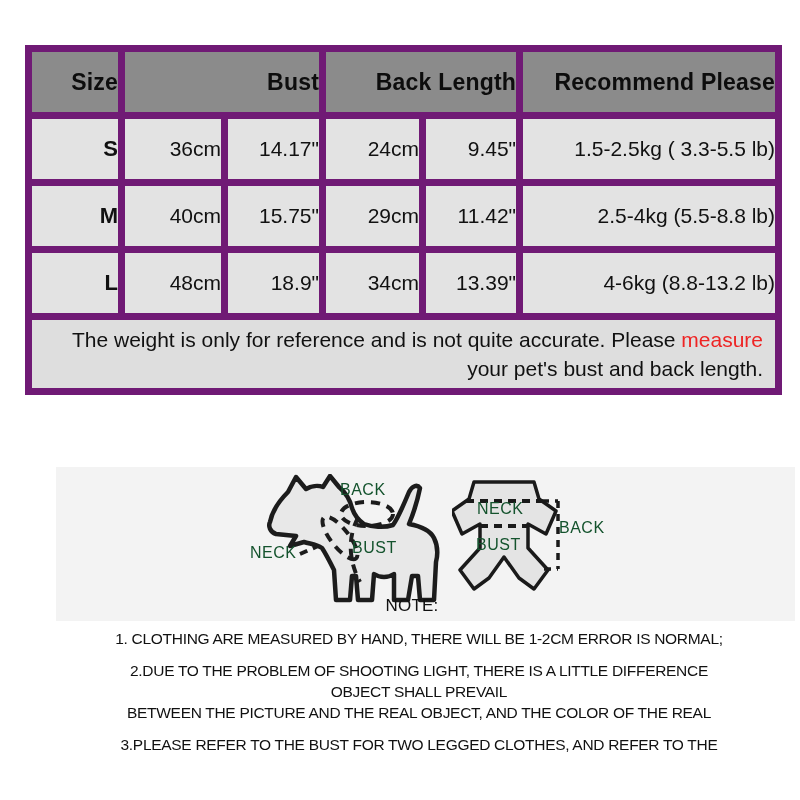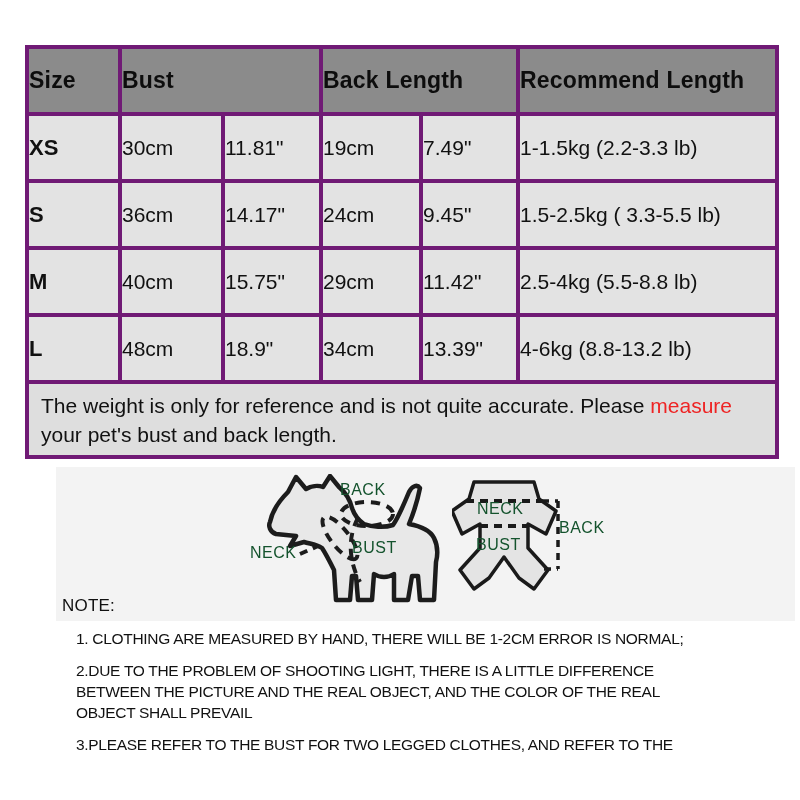--- a/index.html
+++ b/index.html
@@ -9,21 +9,21 @@
     font-family:"Liberation Sans", sans-serif; overflow:hidden;
   }
 
   
   table.size-table {
     position:absolute; left:25px; top:45px; width:750px;
     border-collapse:collapse; table-layout:fixed;
     border:3px solid #0f0f0f;
   }
   table.size-table th, table.size-table td {
-    border:4px solid #701a75; text-align:left; vertical-align:middle;
+    border:7px solid #701a75; text-align:right; vertical-align:middle;
     color:#111;
   }
   table.size-table thead tr { height:67px; }
   table.size-table tbody tr { height:67px; }
   table.size-table tfoot tr { height:75px; }
   table.size-table th {
     background:#8b8b8b; font-weight:bold; font-size:23px; color:#0d0d0d;
     letter-spacing:0.2px;
   }
   table.size-table tbody td { background:#e3e3e3; font-size:21px; }
@@ -37,21 +37,21 @@
     position:absolute; left:56px; top:467px; width:739px; height:154px;
     background:#f3f3f3;
   }
   .diag-label {
     position:absolute; color:#14532d; font-size:16px; letter-spacing:0.5px;
     white-space:nowrap;
   }
   svg.diag { position:absolute; }
 
   
-  .notes { position:absolute; left:62px; top:596px; width:700px; color:#111; }
+  .notes { position:absolute; left:62px; top:596px; width:700px; color:#111;text-align:center; }
   .notes-title { font-size:17px; letter-spacing:0.2px; margin-bottom:12px; }
   .note-item { margin-bottom:11px; }
   .note-line {
     font-size:15.5px; line-height:21px; letter-spacing:-0.3px; white-space:nowrap;margin-left:14px;
   }
 </style>
 </head>
 <body>
 
 <div class="page">
@@ -63,32 +63,24 @@
         <col style="width:98px">
       <col style="width:100px">
         <col style="width:97px">
         <col style="width:259px">
     </colgroup>
     <thead>
       <tr>
         <th>Size</th>
         <th colspan="2">Bust</th>
         <th colspan="2">Back Length</th>
-        <th>Recommend Length</th>
+        <th>Recommend Please</th>
       </tr>
     </thead>
     <tbody>
-      <tr>
-        <td class="size-col">XS</td>
-        <td>30cm</td>
-        <td>11.81"</td>
-        <td>19cm</td>
-        <td>7.49"</td>
-        <td>1-1.5kg (2.2-3.3 lb)</td>
-      </tr>
       <tr>
         <td class="size-col">S</td>
         <td>36cm</td>
         <td>14.17"</td>
         <td>24cm</td>
         <td>9.45"</td>
         <td>1.5-2.5kg ( 3.3-5.5 lb)</td>
       </tr>
       <tr>
         <td class="size-col">M</td>
@@ -157,21 +149,21 @@
   </div>
 
   <div class="notes">
     <div class="notes-title">NOTE:</div>
 
     <div class="note-item">
       <div class="note-line">1. CLOTHING ARE MEASURED BY HAND, THERE WILL BE 1-2CM ERROR IS NORMAL;</div>
     </div>
     <div class="note-item">
       <div class="note-line">2.DUE TO THE PROBLEM OF SHOOTING LIGHT, THERE IS A LITTLE DIFFERENCE</div>
+      <div class="note-line">OBJECT SHALL PREVAIL</div>
       <div class="note-line">BETWEEN THE PICTURE AND THE REAL OBJECT, AND THE COLOR OF THE REAL</div>
-      <div class="note-line">OBJECT SHALL PREVAIL</div>
     </div>
     <div class="note-item">
       <div class="note-line">3.PLEASE REFER TO THE BUST FOR TWO LEGGED CLOTHES, AND REFER TO THE</div>
     </div>
   </div>
 
 </div>
 
 </body></html>

